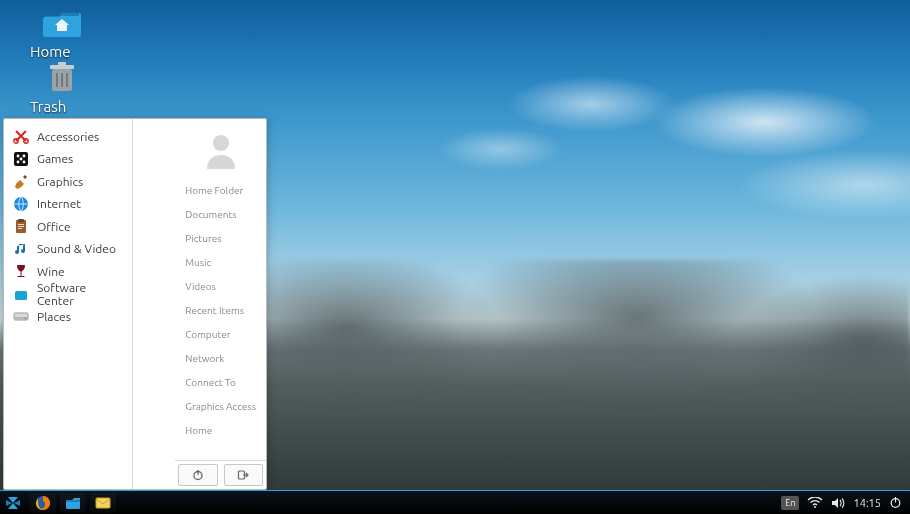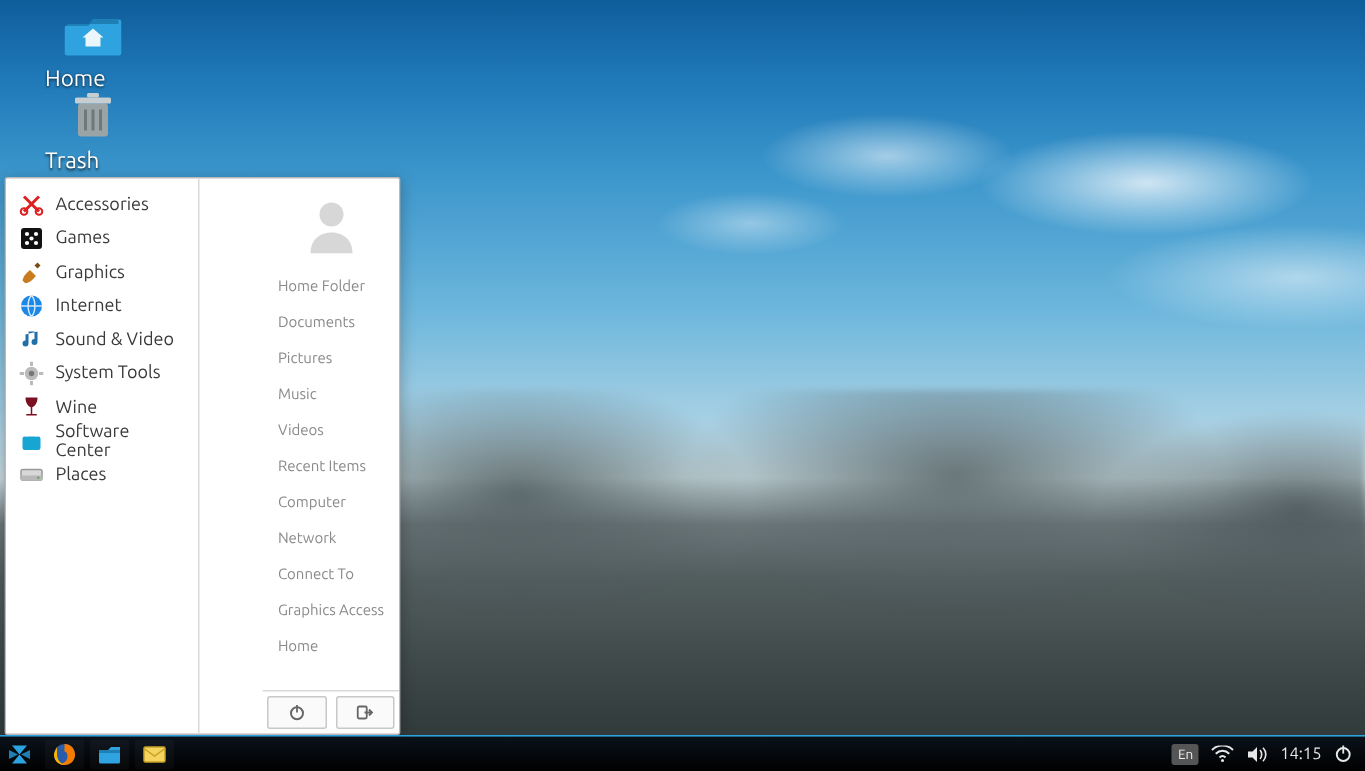--- a/index.html
+++ b/index.html
@@ -189,45 +189,42 @@
     <div class="cat">
       <span class="caticon">
         <svg width="16" height="16" viewBox="0 0 16 16">
             <circle cx="8" cy="8" r="7" fill="#1b88e6"></circle>
             <path d="M1 8h14M8 1c3 3 3 11 0 14M8 1c-3 3-3 11 0 14" stroke="#cfe8fb" stroke-width="1" fill="none"></path>
           </svg>
       </span>
       <span>Internet</span>
     </div>
 
+    <div class="cat">
+      <span class="caticon">
+        <svg width="16" height="16" viewBox="0 0 16 16">
+            <rect x="3" y="2" width="10" height="13" rx="1" fill="#9a5b2e"></rect>
+            <rect x="5" y="1" width="6" height="3" rx="1" fill="#6d3f1e"></rect>
+            <rect x="5" y="6" width="6" height="1" fill="#fff" opacity=".8"></rect>
+            <rect x="5" y="8" width="6" height="1" fill="#fff" opacity=".8"></rect>
+            <rect x="5" y="10" width="4" height="1" fill="#fff" opacity=".8"></rect>
+          </svg>
+      </span>
+      <span>Office</span>
+    </div>
 
     <div class="cat">
       <span class="caticon">
         <svg width="16" height="16" viewBox="0 0 16 16">
             <path d="M6 3v8a2 2 0 1 1-2-2V5l8-2v7a2 2 0 1 1-2-2V3z" fill="#1f6fa8"></path>
           </svg>
       </span>
       <span>Sound &amp; Video</span>
     </div>
 
-    <div class="cat">
-      <span class="caticon">
-        <svg width="16" height="16" viewBox="0 0 16 16">
-            <circle cx="8" cy="8" r="4.5" fill="#bbb"></circle>
-            <circle cx="8" cy="8" r="1.8" fill="#777"></circle>
-            <g fill="#bbb">
-              <rect x="7" y="0" width="2" height="3"></rect>
-              <rect x="7" y="13" width="2" height="3"></rect>
-              <rect x="0" y="7" width="3" height="2"></rect>
-              <rect x="13" y="7" width="3" height="2"></rect>
-            </g>
-          </svg>
-      </span>
-      <span>System Tools</span>
-    </div>
 
     <div class="cat">
       <span class="caticon">
         <svg width="16" height="16" viewBox="0 0 16 16">
             <path d="M4 2h8c0 4-2 6-3.5 6.5V13h3v1H4.5v-1h3V8.5C6 8 4 6 4 2z" fill="#7a1022"></path>
           </svg>
       </span>
       <span>Wine</span>
     </div>
 

